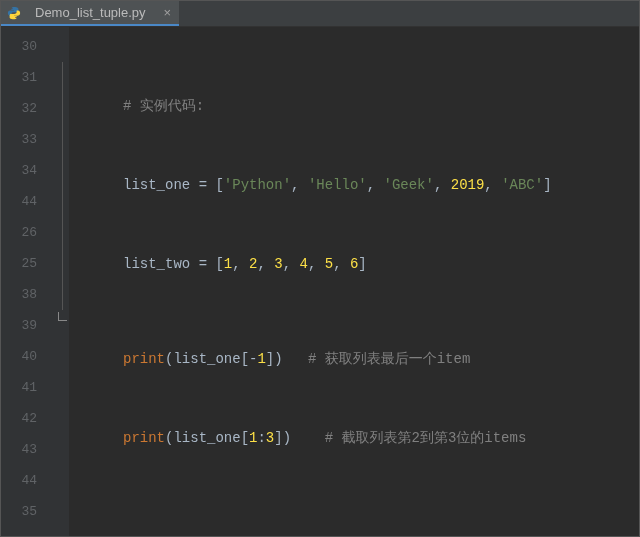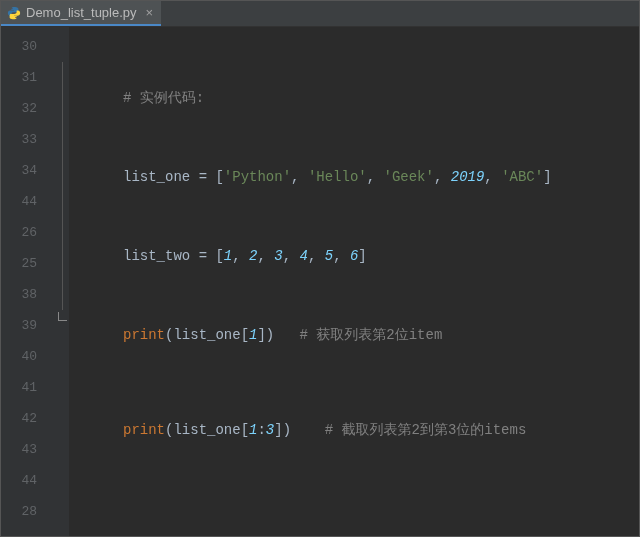--- a/index.html
+++ b/index.html
@@ -17,21 +17,21 @@
     background: #3c3f41;
     display: flex;
     align-items: stretch;
     border-bottom: 1px solid #323232;
   }
   .tab {
     display: flex;
     align-items: center;
     background: #4e5254;
     padding: 0 8px 0 6px;
-    gap: 5px;
+    gap: 14px;
     color: #bbbbbb;
     font-size: 13px;
     font-family: "Segoe UI", Arial, sans-serif;
     border-bottom: 2px solid #4a88c7;
   }
   .tab .py-icon {
     width: 14px; height: 14px;
   }
   .tab .close {
     color: #a0a0a0;
@@ -77,38 +77,38 @@
   }
   .fold-end {
     width: 9px;
     height: 9px;
     border-left: 1px solid #888;
     border-bottom: 1px solid #888;
     margin-top: -18px;
   }
   .code {
     flex: 1;
-    padding-top: 8px;
+    padding-top: 16px;
     padding-left: 6px;
     color: #a9b7c6;
     white-space: pre;
     overflow: hidden;
   }
   .code .line {
     height: 31px;
     line-height: 31px;
   }
   
   .cm  { color: #808080; }   
   .kw  { color: #cc7832; }   
   .id  { color: #a9b7c6; }   
   .op  { color: #a9b7c6; }   
   .br  { color: #a9b7c6; }   
   .str { color: #6a8759; }   
-  .num { color: #7dd3fc; font-style: italic; }   
+  .num { color: #fde047; }   
   .indent { display: inline-block; width: 48px; }
 </style>
 </head>
 <body>
 
 <div class="tab-bar">
   <div class="tab">
     <span class="py-icon">
       <svg viewBox="0 0 16 16" width="14" height="14">
         <path fill="#3573a5" d="M7.5 1C5 1 5 3 5 3v1.5h3V5H3.5S1 5 1 8s2.5 3 2.5 3H5v-1.8S4.9 7 7.5 7H11s2 .1 2-2V3s.2-2-5.5-2zM5.8 2.2a.7.7 0 1 1 0 1.4.7.7 0 0 1 0-1.4z"></path>
@@ -130,21 +130,21 @@
       <div class="ln">44</div>
       <div class="ln">26</div>
       <div class="ln">25</div>
       <div class="ln">38</div>
       <div class="ln">39</div>
       <div class="ln">40</div>
       <div class="ln">41</div>
       <div class="ln">42</div>
       <div class="ln">43</div>
       <div class="ln">44</div>
-      <div class="ln">28</div>
+      <div class="ln">35</div>
     </div>
   <div class="fold-gutter" id="foldg">
       <div class="fg"></div>
       <div class="fg">
         <div class="fold-line"></div>
       </div>
       <div class="fg">
         <div class="fold-line"></div>
       </div>
       <div class="fg">
@@ -176,22 +176,22 @@
       <div class="fg"></div>
     </div>
   <div class="code">
 
     <div class="line"><span class="indent"></span><span class="cm"># 实例代码:</span></div>
 
     <div class="line"><span class="indent"></span><span class="id">list_one </span><span class="op">= </span><span class="br">[</span><span class="str">'Python'</span><span class="op">, </span><span class="str">'Hello'</span><span class="op">, </span><span class="str">'Geek'</span><span class="op">, </span><span class="num">2019</span><span class="op">, </span><span class="str">'ABC'</span><span class="br">]</span></div>
 
     <div class="line"><span class="indent"></span><span class="id">list_two </span><span class="op">= </span><span class="br">[</span><span class="num">1</span><span class="op">, </span><span class="num">2</span><span class="op">, </span><span class="num">3</span><span class="op">, </span><span class="num">4</span><span class="op">, </span><span class="num">5</span><span class="op">, </span><span class="num">6</span><span class="br">]</span></div>
 
-    <div class="line"><span class="indent"></span><span class="kw">print</span><span class="br">(</span><span class="id">list_one</span><span class="br">[</span><span class="num">1</span><span class="br">])</span><span>   </span><span class="cm"># 获取列表第2位item</span></div>
-
+
+    <div class="line"><span class="indent"></span><span class="kw">print</span><span class="br">(</span><span class="id">list_one</span><span class="br">[</span><span class="op">-</span><span class="num">1</span><span class="br">])</span><span>   </span><span class="cm"># 获取列表最后一个item</span></div>
 
     <div class="line"><span class="indent"></span><span class="kw">print</span><span class="br">(</span><span class="id">list_one</span><span class="br">[</span><span class="num">1</span><span class="op">:</span><span class="num">3</span><span class="br">])</span><span>    </span><span class="cm"># 截取列表第2到第3位的items</span></div>
 
     
 
     
 
     
 
     

